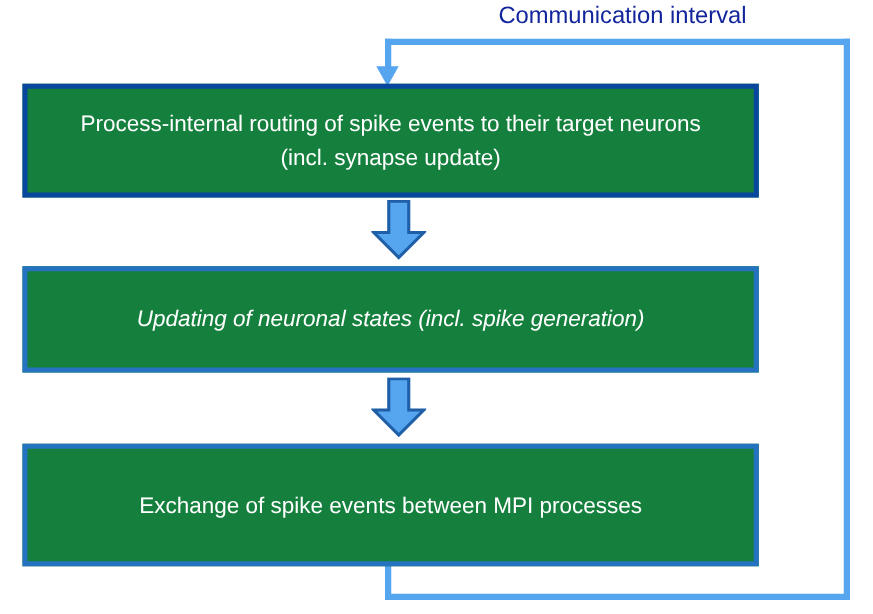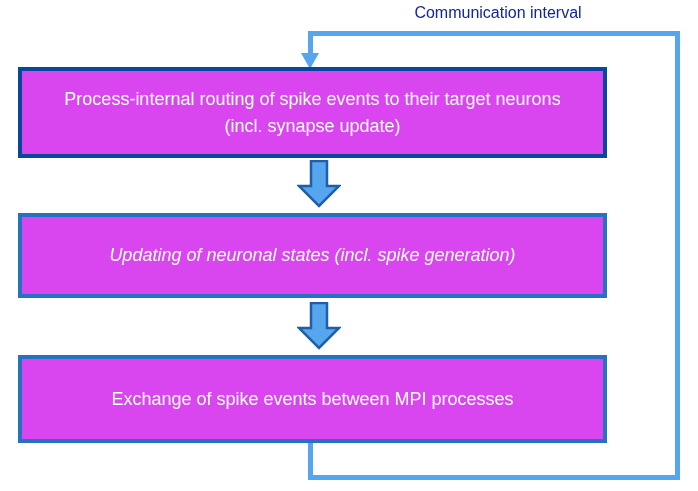--- a/index.html
+++ b/index.html
@@ -18,34 +18,34 @@
     overflow: hidden;
   }
 
   
   .loop-title {
     position: absolute;
     left: 358px;
     top: 0px;
     width: 280px;
     text-align: center;
-    font-size: 16px;
+    font-size: 19px;
     line-height: 26px;
     color: #12259B;
     white-space: nowrap;
     letter-spacing: 0px;
   }
 
   
   .pbox {
     position: absolute;
     left: 18px;
     width: 589px;
     box-sizing: border-box;
-    background: #d946ef;
+    background: #15803d;
     display: flex;
     align-items: center;
     justify-content: center;
     text-align: center;
     color: #ffffff;
     font-size: 18px;
     line-height: 27px;
     padding: 0 22px;
   }
   .pbox .ptext {
@@ -58,21 +58,21 @@
     border: 4px solid #09479F;
   }
   .pbox-2 {
     top: 213px;
     height: 85px;
     border: 4px solid #2472C0;
     font-style: italic;
   }
   .pbox-3 {
     top: 355px;
-    height: 88px;
+    height: 98px;
     border: 4px solid #2472C0;
   }
 
   
   .block-arrow {
     position: absolute;
     left: 297px;
     width: 44px;
     height: 48px;
   }

